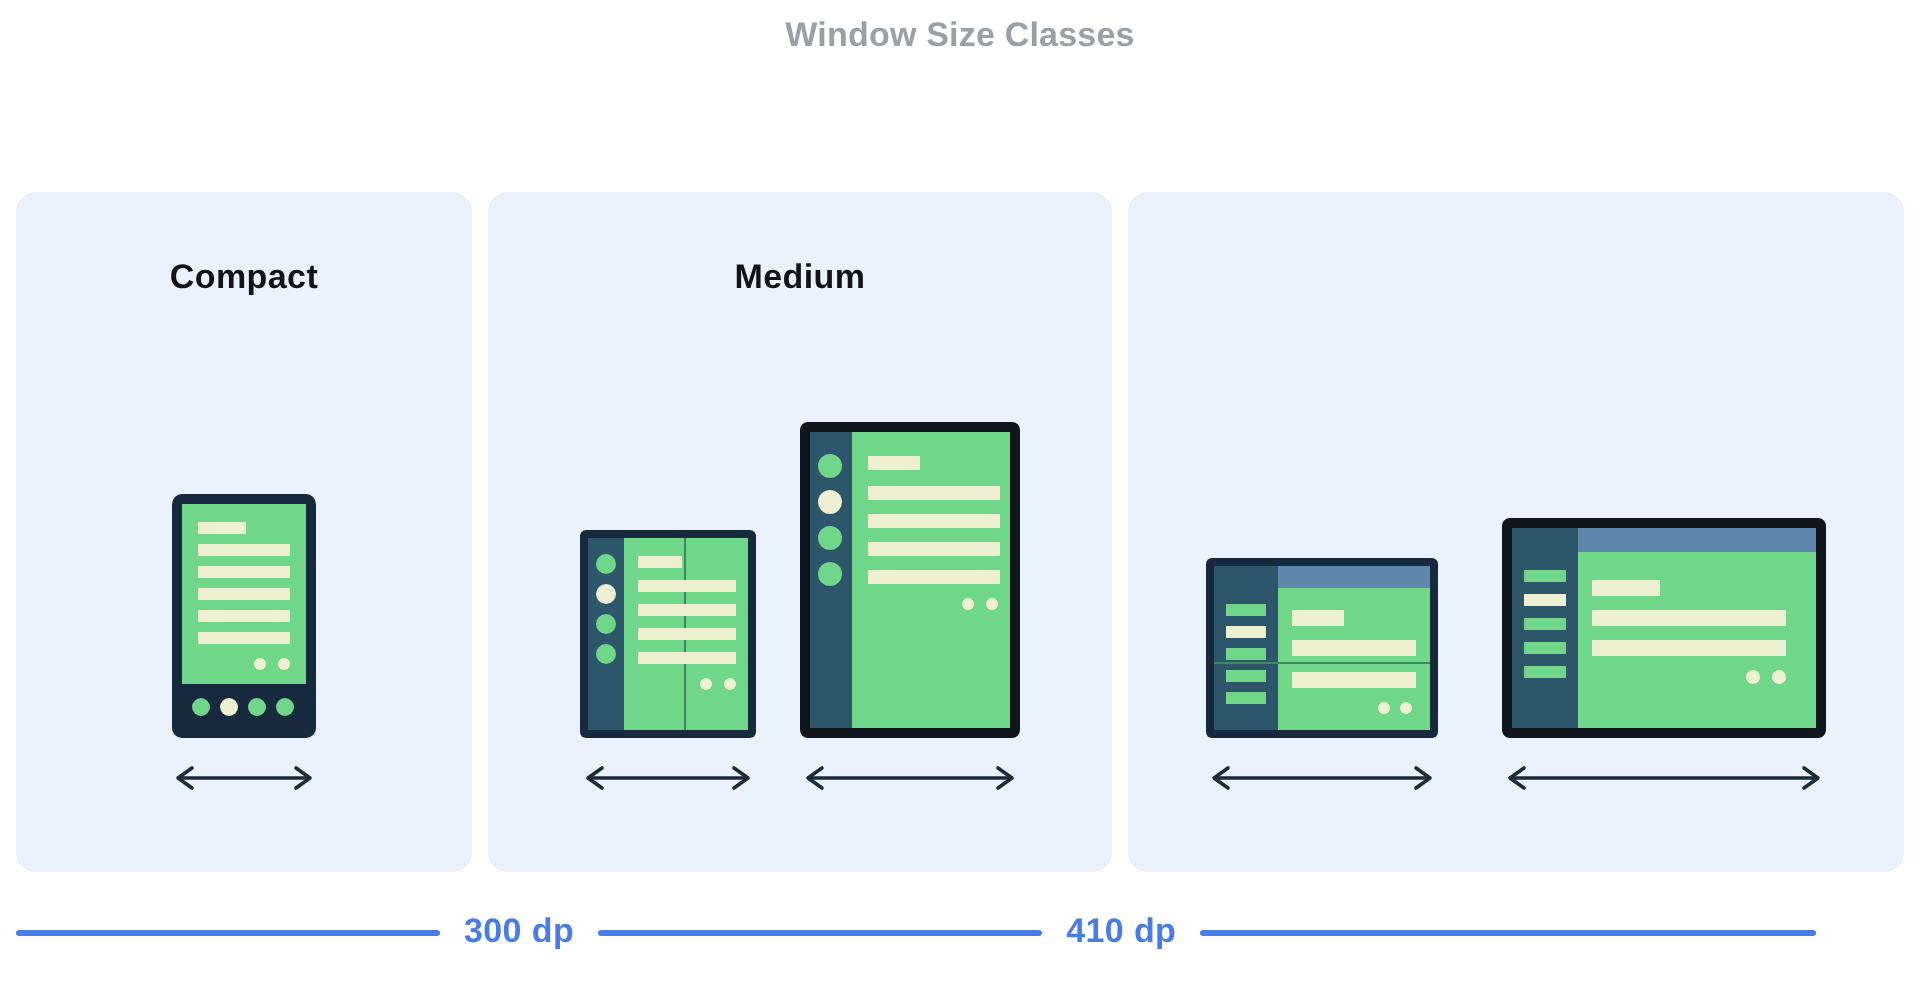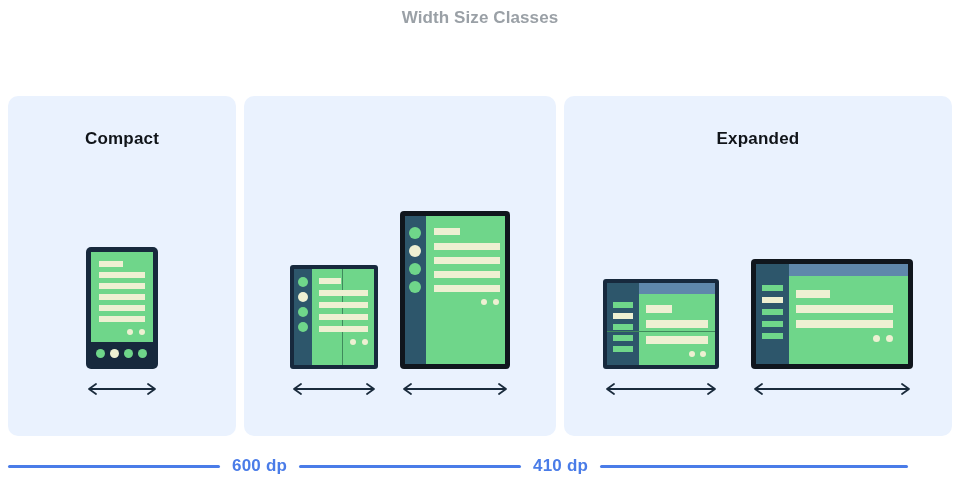--- a/index.html
+++ b/index.html
@@ -181,21 +181,21 @@
     color: #4a7ce8;
     padding: 0 12px;
     white-space: nowrap;
     letter-spacing: 0.2px;
   }
 </style>
 </head>
 <body>
 
 <div class="header">
-  <div class="subtitle">Width Size Classes</div>
+  <div class="subtitle">Window Size Classes</div>
 </div>
 
 <div class="panels">
 
   <div class="panel panel-compact">
     <div class="panel-title">Compact</div>
 
     <div class="stage">
       <div class="devcol">
 
@@ -222,20 +222,21 @@
           <line x1="5" y1="7" x2="69" y2="7" stroke="#1a2b3c" stroke-width="1.8"></line>
           <polyline points="11,2 4,7 11,12" fill="none" stroke="#1a2b3c" stroke-width="1.8" stroke-linecap="round" stroke-linejoin="round"></polyline>
           <polyline points="63,2 70,7 63,12" fill="none" stroke="#1a2b3c" stroke-width="1.8" stroke-linecap="round" stroke-linejoin="round"></polyline>
         </svg>
 
       </div>
     </div>
   </div>
 
   <div class="panel panel-medium">
+    <div class="panel-title">Medium</div>
 
     <div class="stage" style="gap:22px;">
 
       <div class="devcol">
         <div class="device fold-p">
           <div class="screen">
             <div class="rail">
               <div class="rdot" style="left:4px; top:8px;  width:10px; height:10px;"></div>
               <div class="rdot on" style="left:4px; top:23px; width:10px; height:10px;"></div>
               <div class="rdot" style="left:4px; top:38px; width:10px; height:10px;"></div>
@@ -282,21 +283,20 @@
           <line x1="5" y1="7" x2="105" y2="7" stroke="#1a2b3c" stroke-width="1.8"></line>
           <polyline points="11,2 4,7 11,12" fill="none" stroke="#1a2b3c" stroke-width="1.8" stroke-linecap="round" stroke-linejoin="round"></polyline>
           <polyline points="99,2 106,7 99,12" fill="none" stroke="#1a2b3c" stroke-width="1.8" stroke-linecap="round" stroke-linejoin="round"></polyline>
         </svg>
       </div>
 
     </div>
   </div>
 
   <div class="panel panel-expanded">
-    <div class="panel-title">Expanded</div>
 
     <div class="stage" style="gap:32px;">
 
       <div class="devcol">
         <div class="device fold-l">
           <div class="screen">
             <div class="topbar" style="height:11px;"></div>
             <div class="rail">
               <div class="rbar" style="left:6px; top:19px; width:20px; height:6px;"></div>
               <div class="rbar on" style="left:6px; top:30px; width:20px; height:6px;"></div>
@@ -346,17 +346,17 @@
         </svg>
       </div>
 
     </div>
   </div>
 
 </div>
 
 <div class="scale">
   <div class="rule" style="width:212px;"></div>
-  <div class="scale-label">600 dp</div>
+  <div class="scale-label">300 dp</div>
   <div class="rule" style="width:222px;"></div>
   <div class="scale-label">410 dp</div>
   <div class="rule" style="width:308px;"></div>
 </div>
 
 </body></html>

